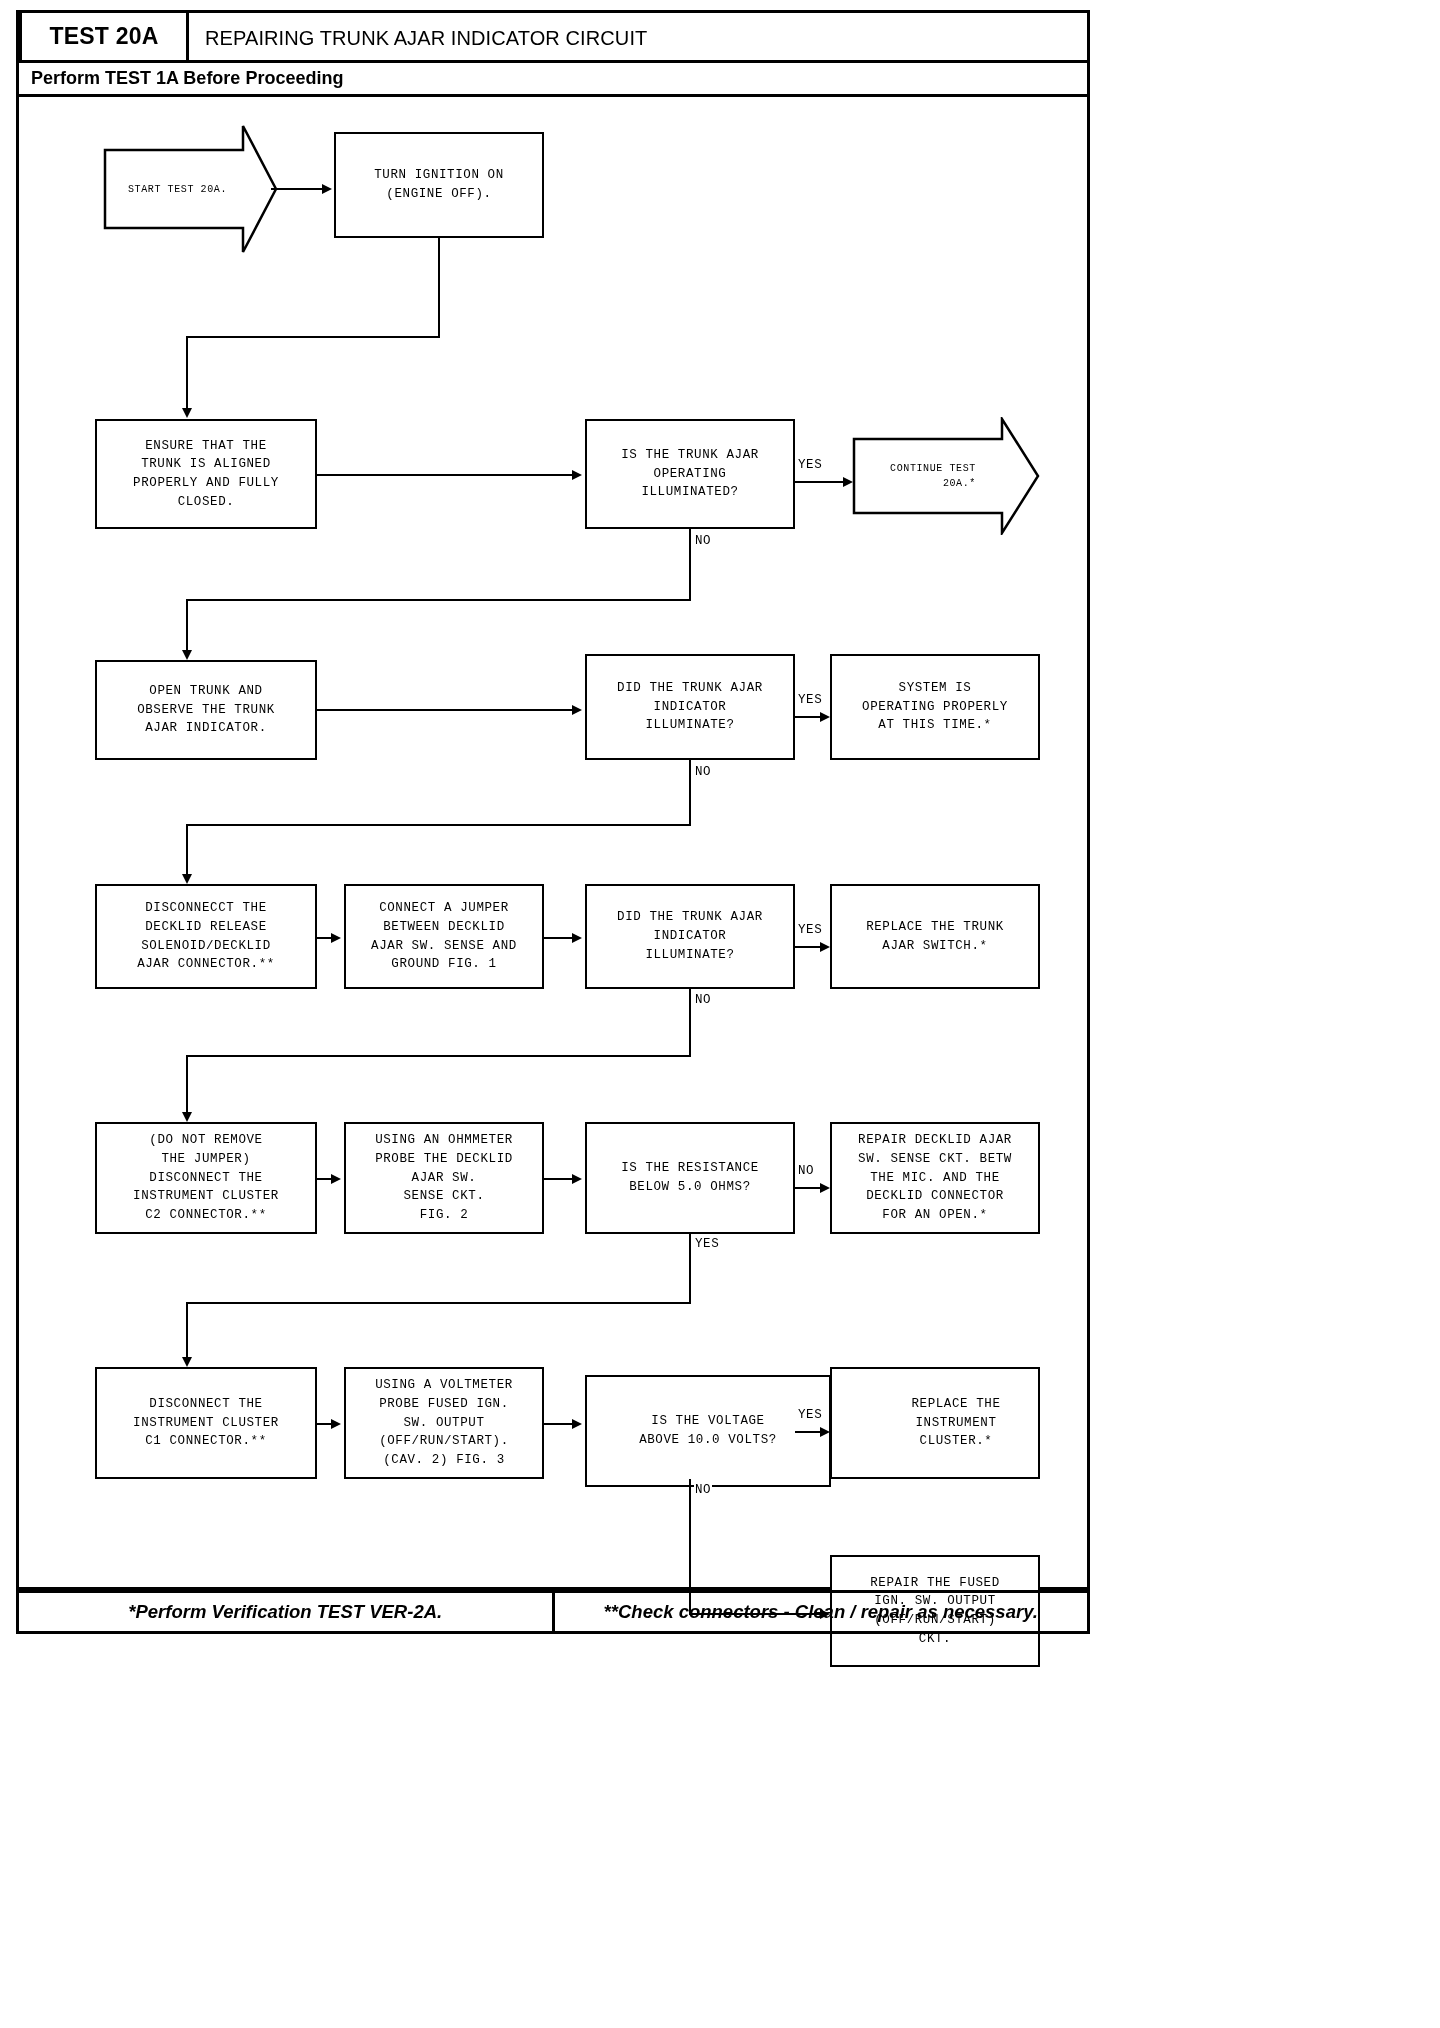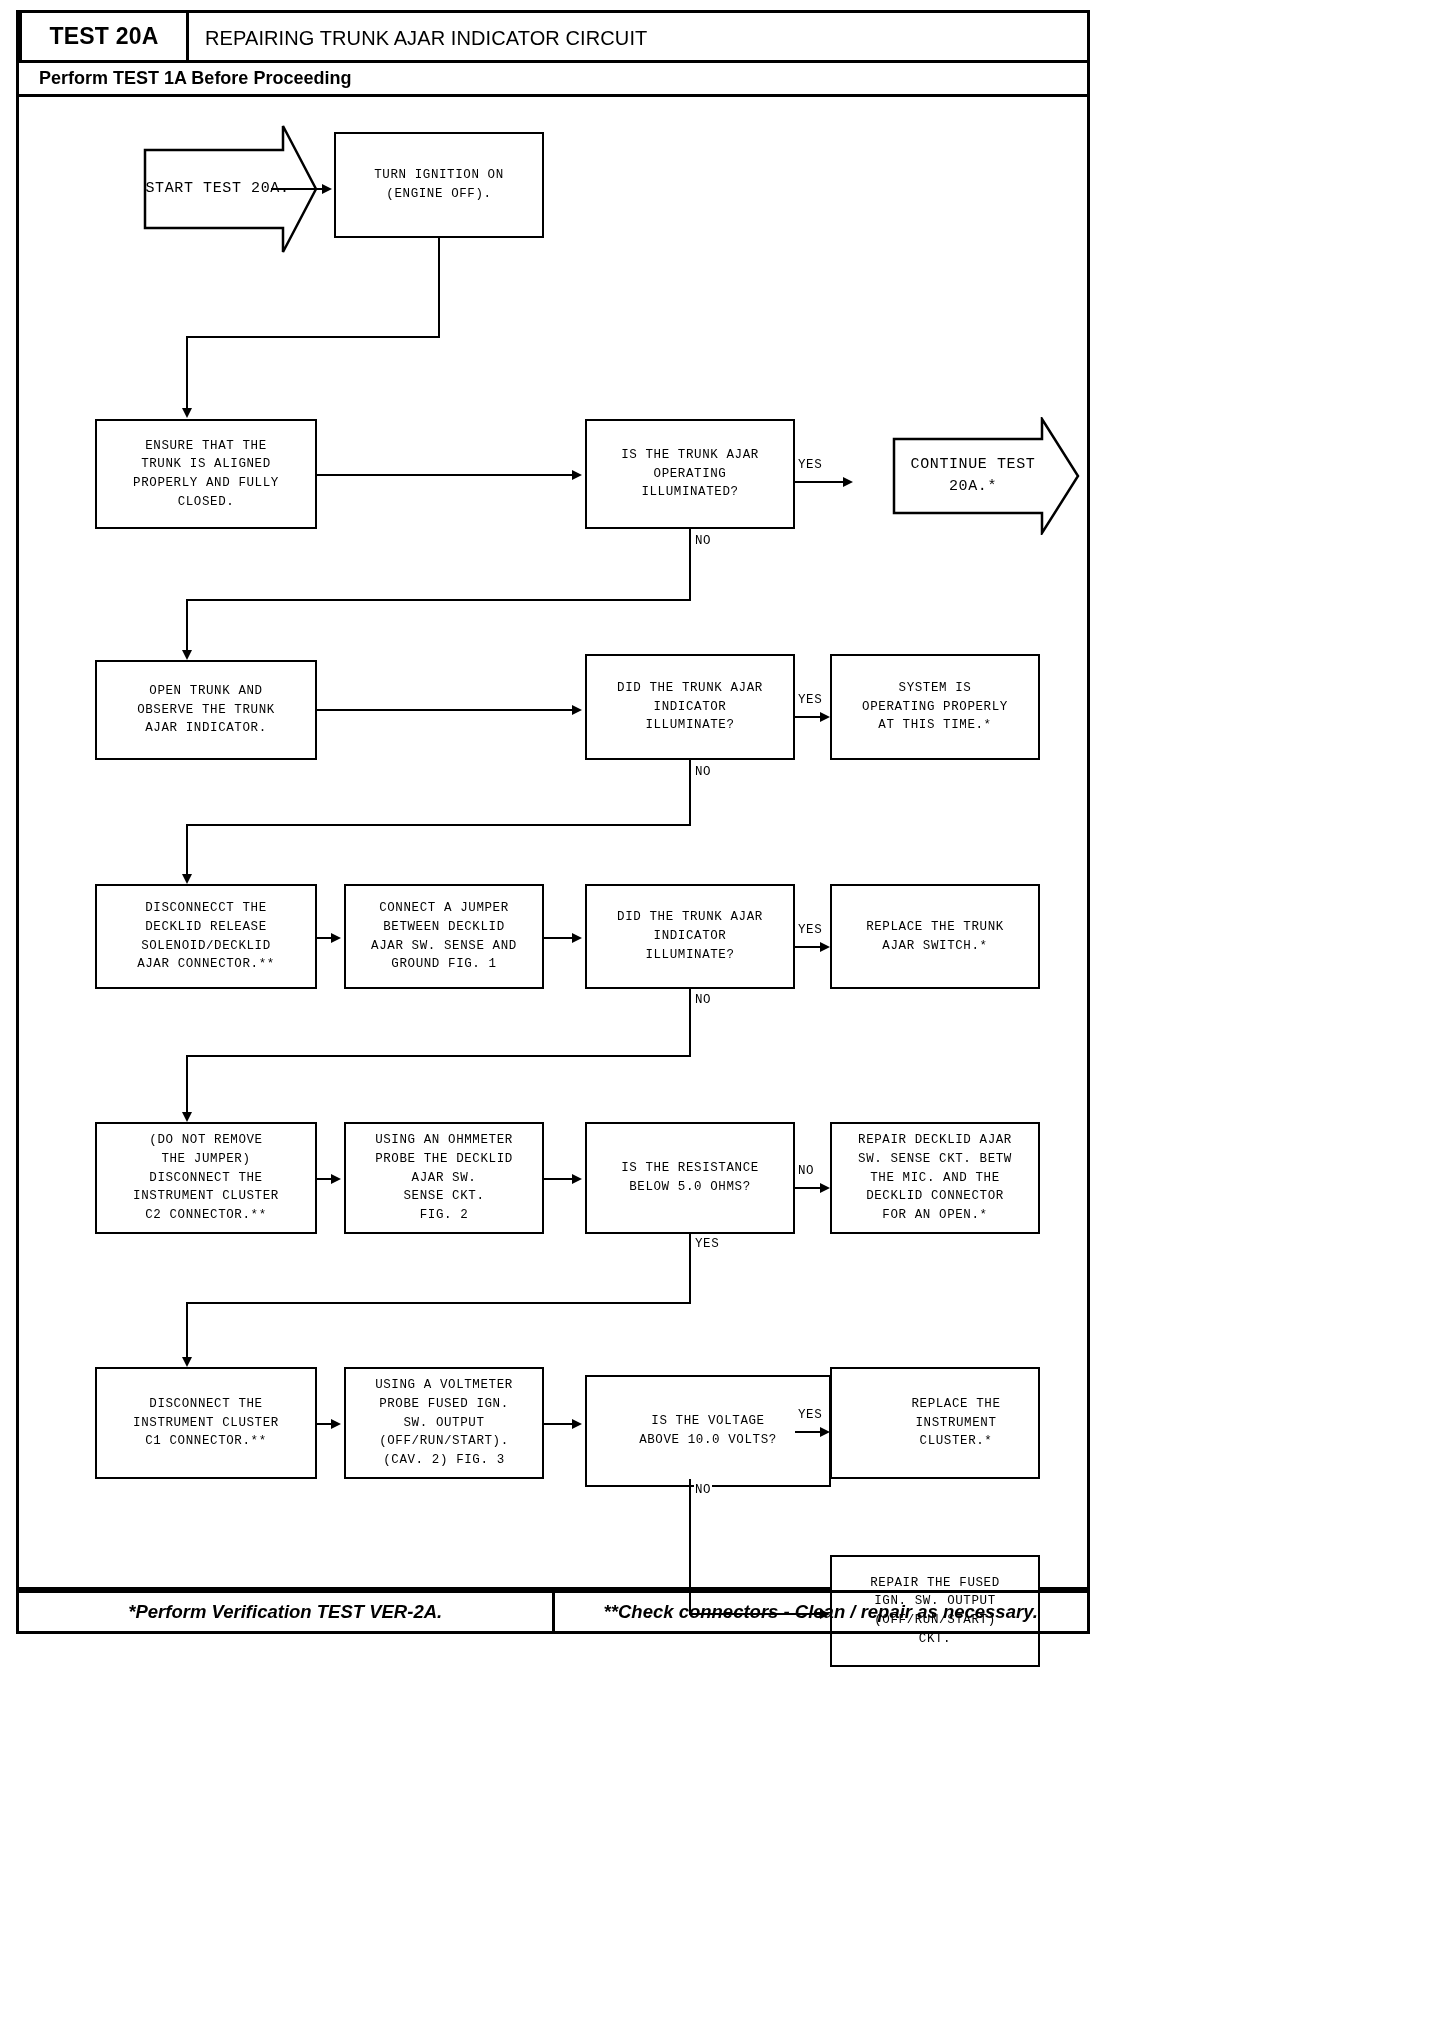--- a/index.html
+++ b/index.html
@@ -27,38 +27,38 @@
   .hdr-title{
     position:absolute;left:186px;top:0;height:50px;
     display:flex;align-items:center;
     font-weight:normal;font-size:20px;letter-spacing:.1px;
   }
   .sub-row{
     position:absolute;left:0;top:50px;width:100%;height:34px;
     border-bottom:3px solid #000;box-sizing:border-box;
     display:flex;align-items:center;
   }
-  .sub-row span{padding-left:20px;font-weight:bold;font-size:18px;}
+  .sub-row span{padding-left:12px;font-weight:bold;font-size:18px;}
 
   
   .canvas{position:absolute;left:0;top:84px;width:100%;height:1490px;}
 
   
   .node{
     position:absolute;border:2px solid #000;background:#fff;box-sizing:border-box;
     display:flex;align-items:center;justify-content:center;text-align:center;
     font-family:"Liberation Mono",monospace;font-size:12.5px;line-height:1.5;
     letter-spacing:.6px;white-space:pre-line;padding:2px;
   }
   
   .pent{
     position:absolute;background:#fff;
-    display:flex;align-items:center;justify-content:center;text-align:center;
-    font-family:"Liberation Mono",monospace;font-size:15px;line-height:1.5;
-    letter-spacing:.6px;white-space:pre-line;margin-left:40px;
+    display:flex;align-items:center;justify-content:center;text-align:right;
+    font-family:"Liberation Mono",monospace;font-size:10px;line-height:1.5;
+    letter-spacing:.6px;white-space:pre-line;
   }
   .pent svg{position:absolute;left:0;top:0;}
   .pent .ptxt{position:relative;z-index:2;padding-right:26px;}
 
   
   .ln{position:absolute;background:#000;}
   .lh{height:2px;}
   .lv{width:2px;}
   .ar{position:absolute;width:0;height:0;}
   .ar-r{border-top:5px solid transparent;border-bottom:5px solid transparent;border-left:10px solid #000;}

